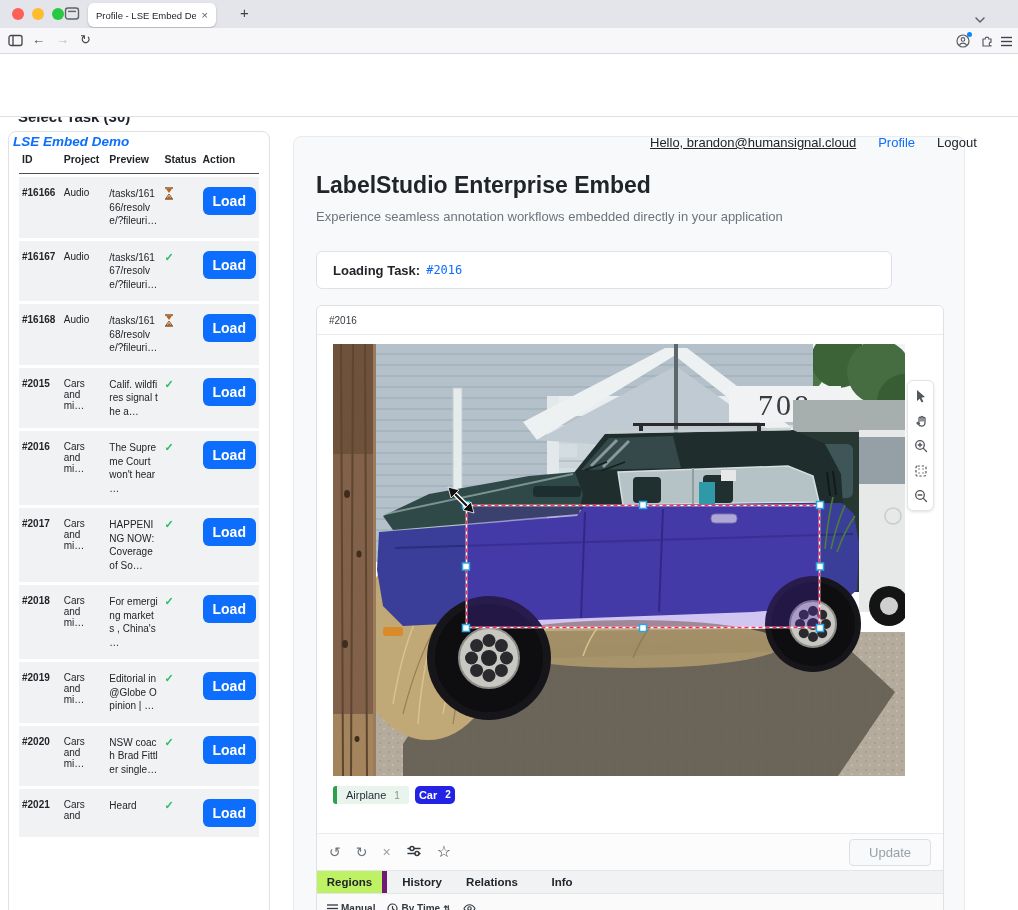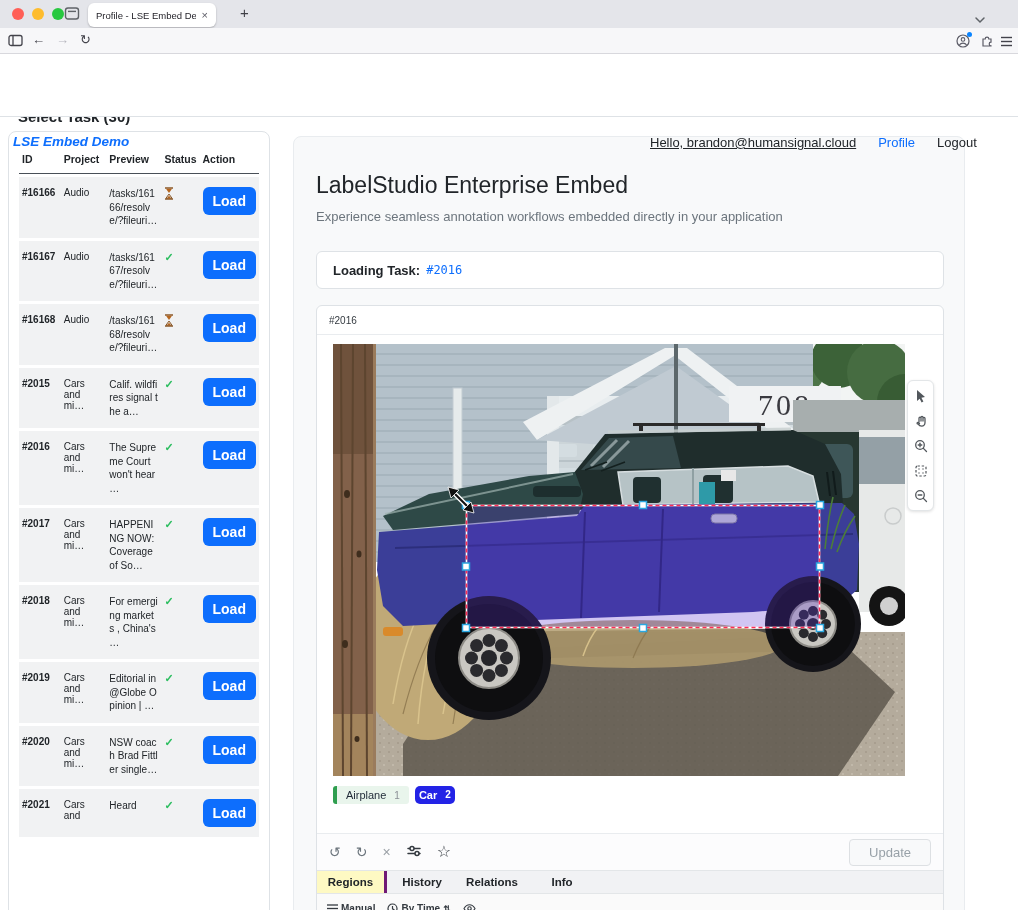--- a/index.html
+++ b/index.html
@@ -51,23 +51,23 @@
   td.c-prev { width:56px; word-break:break-all; line-height:1.35; }
   td.c-status { width:32px; }
   td.c-act { width:52px; vertical-align:middle; }
   .chk { color:#2dbe60; font-size:11px; font-weight:bold; }
   .load-btn { background:#0d6efd; color:#fff; border:none; border-radius:6px; font-size:14px; font-weight:bold;
               padding:6px 10px; font-family:inherit; cursor:pointer; }
 
   
   .main-card { position:absolute; left:293px; top:136px; width:672px; height:860px; background:#f8f9fa;
                border:1px solid #e9ecef; border-radius:8px; }
-  .main-title { position:absolute; left:22px; top:35px; font-size:23px; font-weight:normal; color:#212529; }
+  .main-title { position:absolute; left:22px; top:35px; font-size:23px; font-weight:bold; color:#212529; }
   .main-sub { position:absolute; left:22px; top:72px; font-size:13px; color:#6c757d; }
-  .loading-box { position:absolute; left:22px; top:114px; width:628px; height:38px; background:#fff;
+  .loading-box { position:absolute; left:22px; top:114px; width:576px; height:38px; background:#fff;
                  border:1px solid #dee2e6; border-radius:6px; display:flex; align-items:center; padding:12px 16px; gap:6px; }
   .loading-label { font-size:13px; font-weight:bold; color:#212529; }
   .loading-task { font-size:12px; color:#0d6efd; font-family:"DejaVu Sans Mono", monospace; }
 
   
   .widget { position:absolute; left:22px; top:168px; width:628px; height:660px; background:#fff;
             border:1px solid #dee2e6; border-radius:6px; }
   .widget-head { height:29px; border-bottom:1px solid #e9ecef; display:flex; align-items:center; padding:0 12px; }
   .widget-task { font-size:10px; color:#343a40; }
   .img-wrap { position:absolute; left:16px; top:38px; width:572px; height:432px; }
@@ -85,21 +85,21 @@
   .controls-row { position:absolute; left:0; top:527px; width:626px; height:37px; border-top:1px solid #e9ecef;
                   background:#fcfcfd; display:flex; align-items:center; padding:0 12px; gap:15px; }
   .ctl-ic { font-size:14px; color:#6c757d; cursor:pointer; line-height:1; }
   .ctl-ic.dark { color:#343a40; }
   .update-btn { margin-left:auto; background:#f8f9fa; border:1px solid #dde0e3; border-radius:4px; color:#98a1a8;
                 font-size:13px; padding:5px 19px; font-family:inherit; cursor:pointer; }
   .tabs-bar { position:absolute; left:0; top:564px; width:626px; height:23px; background:#f1f2f4; border-top:1px solid #e3e6e8;
               display:flex; align-items:stretch; }
   .wtab { width:70px; display:flex; align-items:center; justify-content:center; font-size:11.5px; font-weight:bold;
           color:#212529; cursor:pointer; }
-  .wtab.active { background:#fef9c3; border-right:3px solid #701a75; }
+  .wtab.active { background:#bef264; border-right:5px solid #701a75; }
   .footer-strip { position:absolute; left:0; top:587px; width:626px; height:30px; background:#fafafa; border-top:1px solid #e3e6e8;
                   display:flex; align-items:center; padding:0 10px; gap:12px; }
   .foot-item { display:flex; align-items:center; gap:3px; font-size:10px; font-weight:bold; color:#343a40; cursor:pointer; }
   .sort-glyph { font-size:9px; color:#343a40; }
 </style>
 </head>
 <body>
 
 <div class="screen">
 

